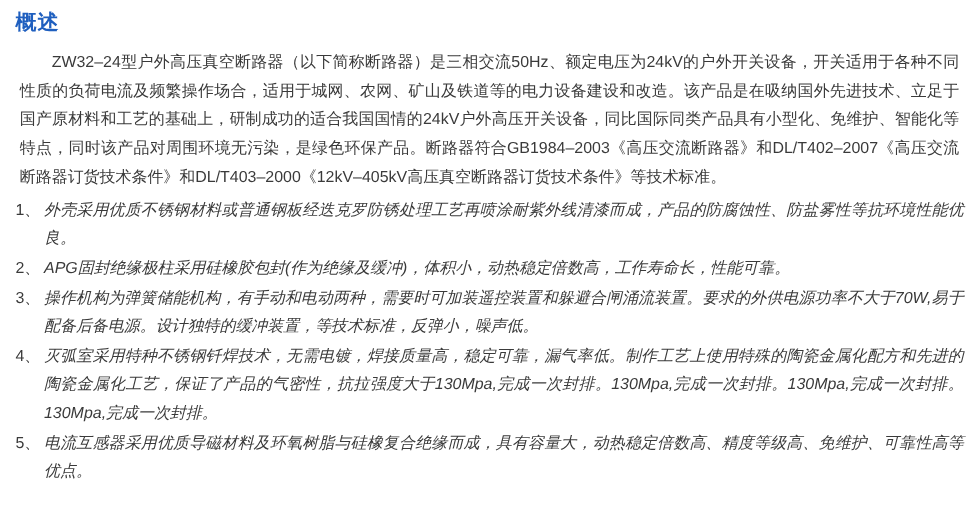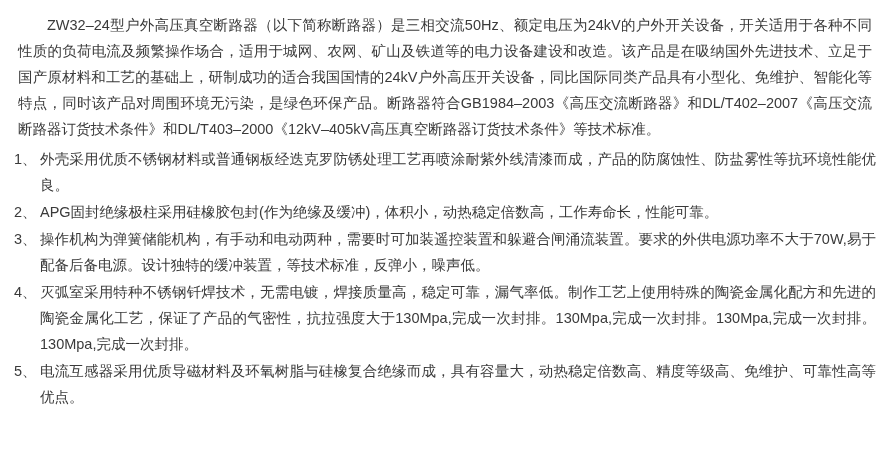--- a/index.html
+++ b/index.html
@@ -54,27 +54,29 @@
   }
   .list-marker {
     flex: 0 0 auto;
     width: 26px;
     color: #3a3a3a;
   }
   .list-text {
     flex: 1 1 auto;
     text-align: justify;
     text-justify: inter-ideograph;
+    font-style: italic;
   }
 </style>
 </head>
 <body>
 
 <div class="page">
 
+  <h2 class="section-title">概述</h2>
 
   <p class="paragraph">ZW32–24型户外高压真空断路器（以下简称断路器）是三相交流50Hz、额定电压为24kV的户外开关设备，开关适用于各种不同性质的负荷电流及频繁操作场合，适用于城网、农网、矿山及铁道等的电力设备建设和改造。该产品是在吸纳国外先进技术、立足于国产原材料和工艺的基础上，研制成功的适合我国国情的24kV户外高压开关设备，同比国际同类产品具有小型化、免维护、智能化等特点，同时该产品对周围环境无污染，是绿色环保产品。断路器符合GB1984–2003《高压交流断路器》和DL/T402–2007《高压交流断路器订货技术条件》和DL/T403–2000《12kV–405kV高压真空断路器订货技术条件》等技术标准。</p>
 
 
   <ul class="list">
     <li class="list-item">
       <span class="list-marker">1、</span>
       <span class="list-text">外壳采用优质不锈钢材料或普通钢板经迭克罗防锈处理工艺再喷涂耐紫外线清漆而成，产品的防腐蚀性、防盐雾性等抗环境性能优良。</span>
     </li>
     <li class="list-item">

